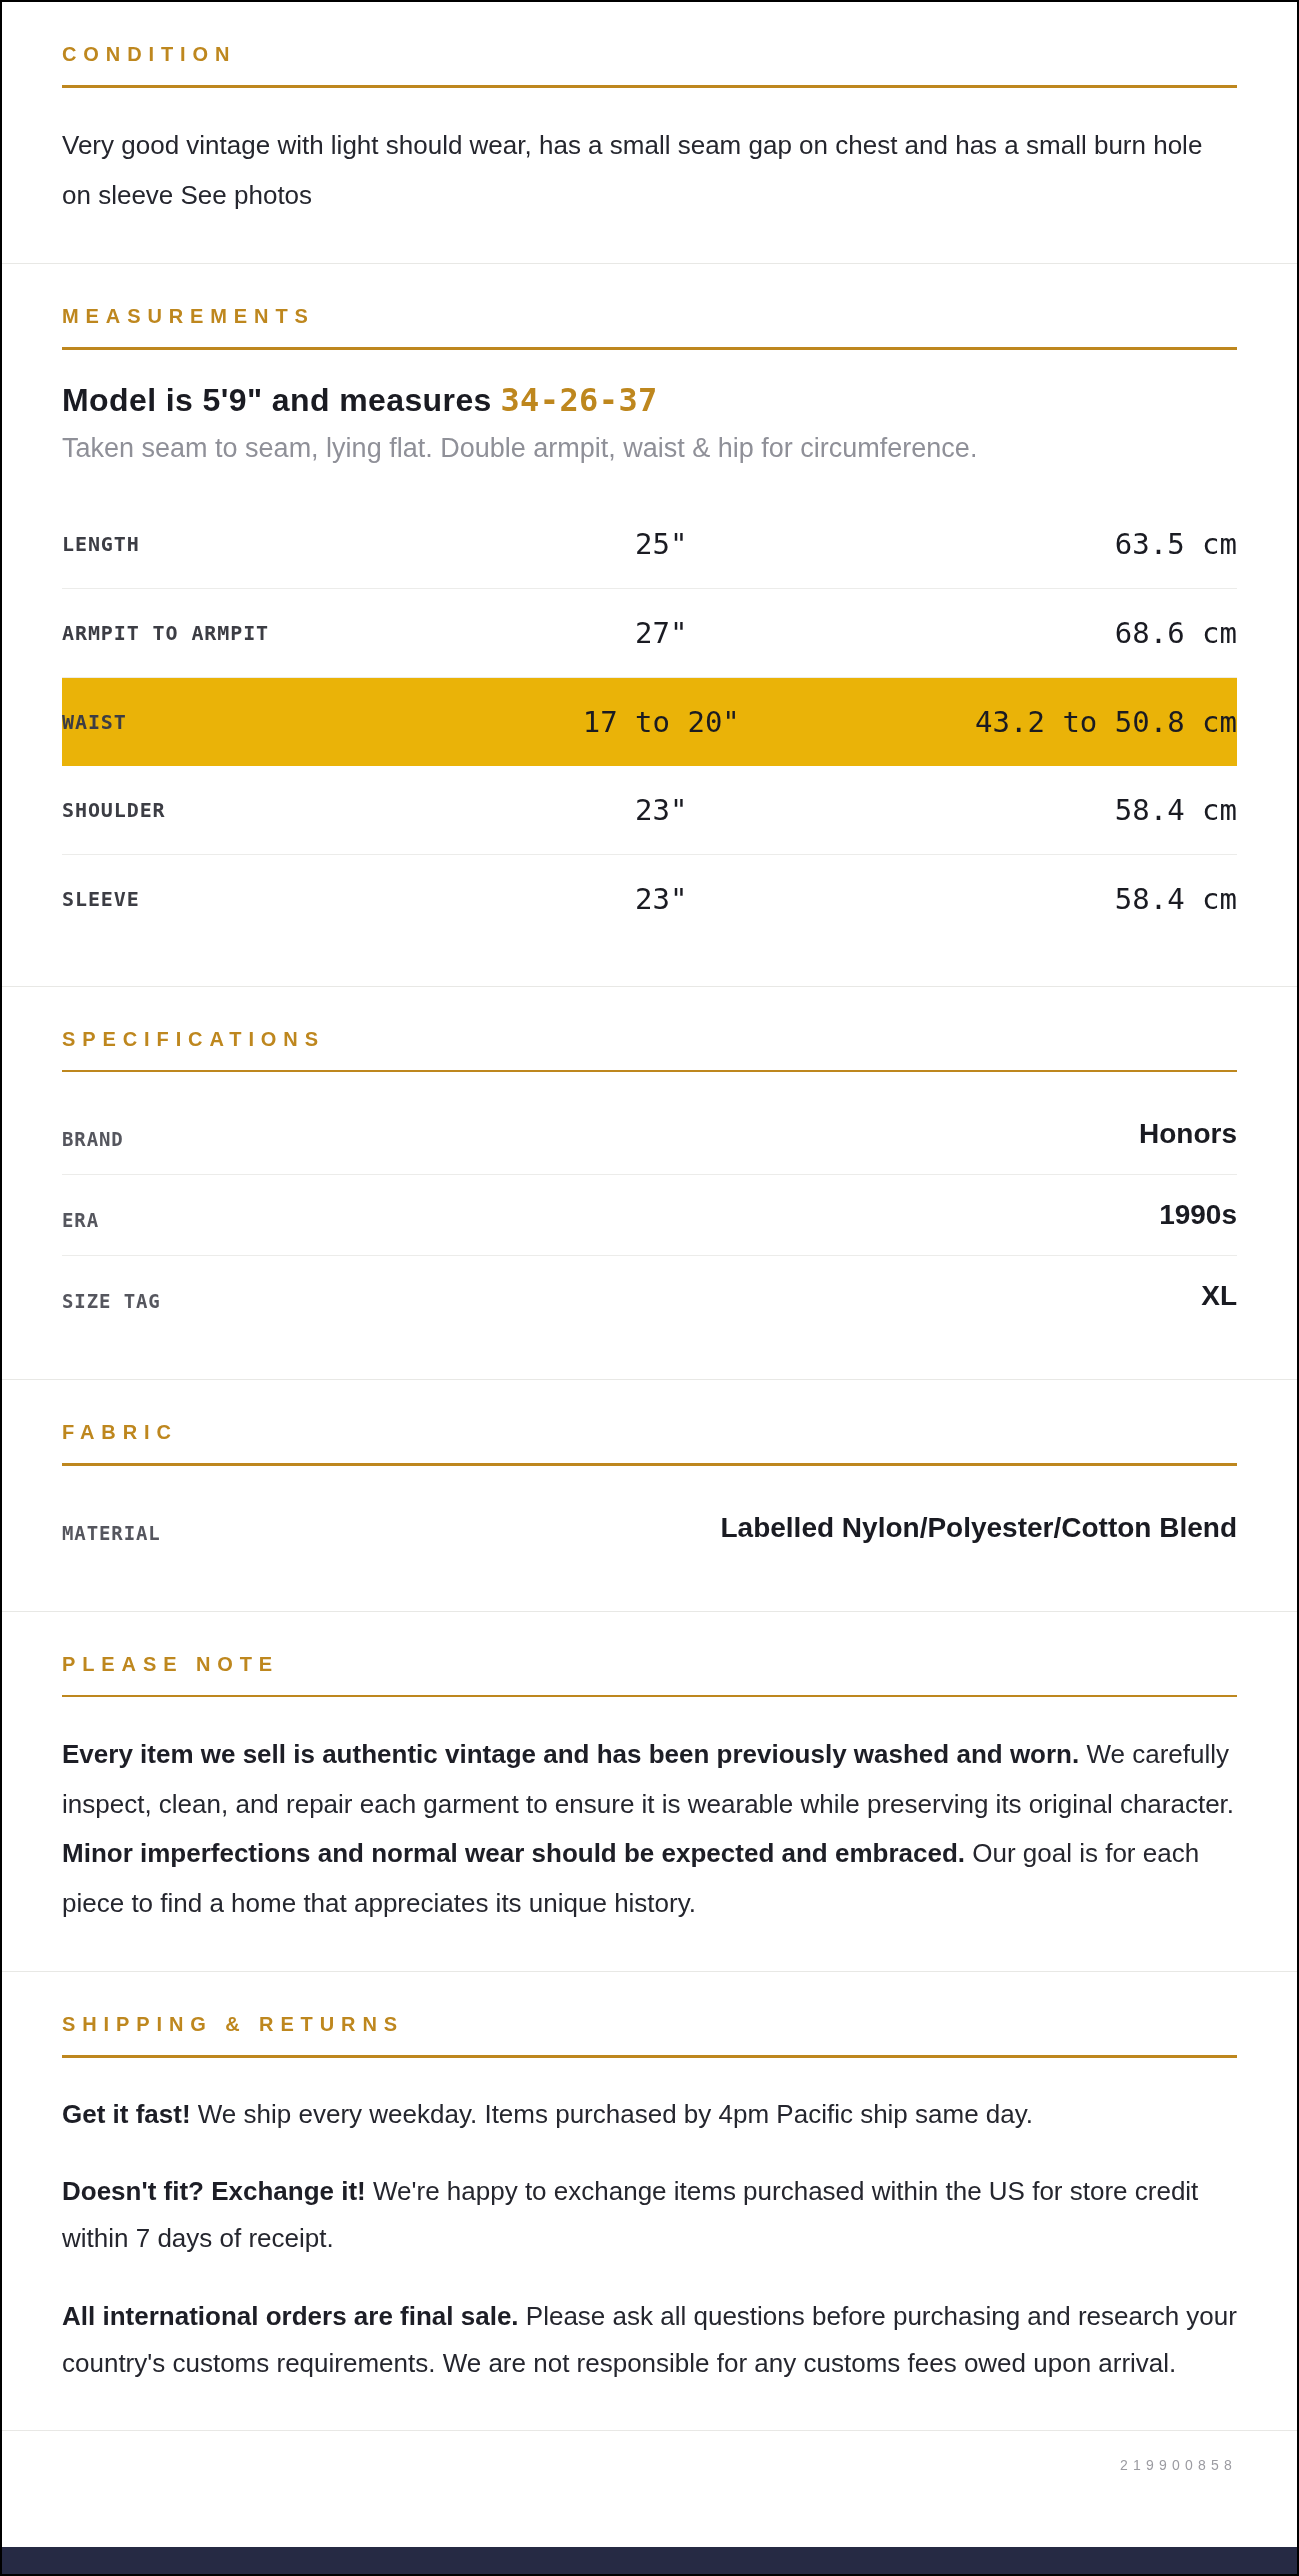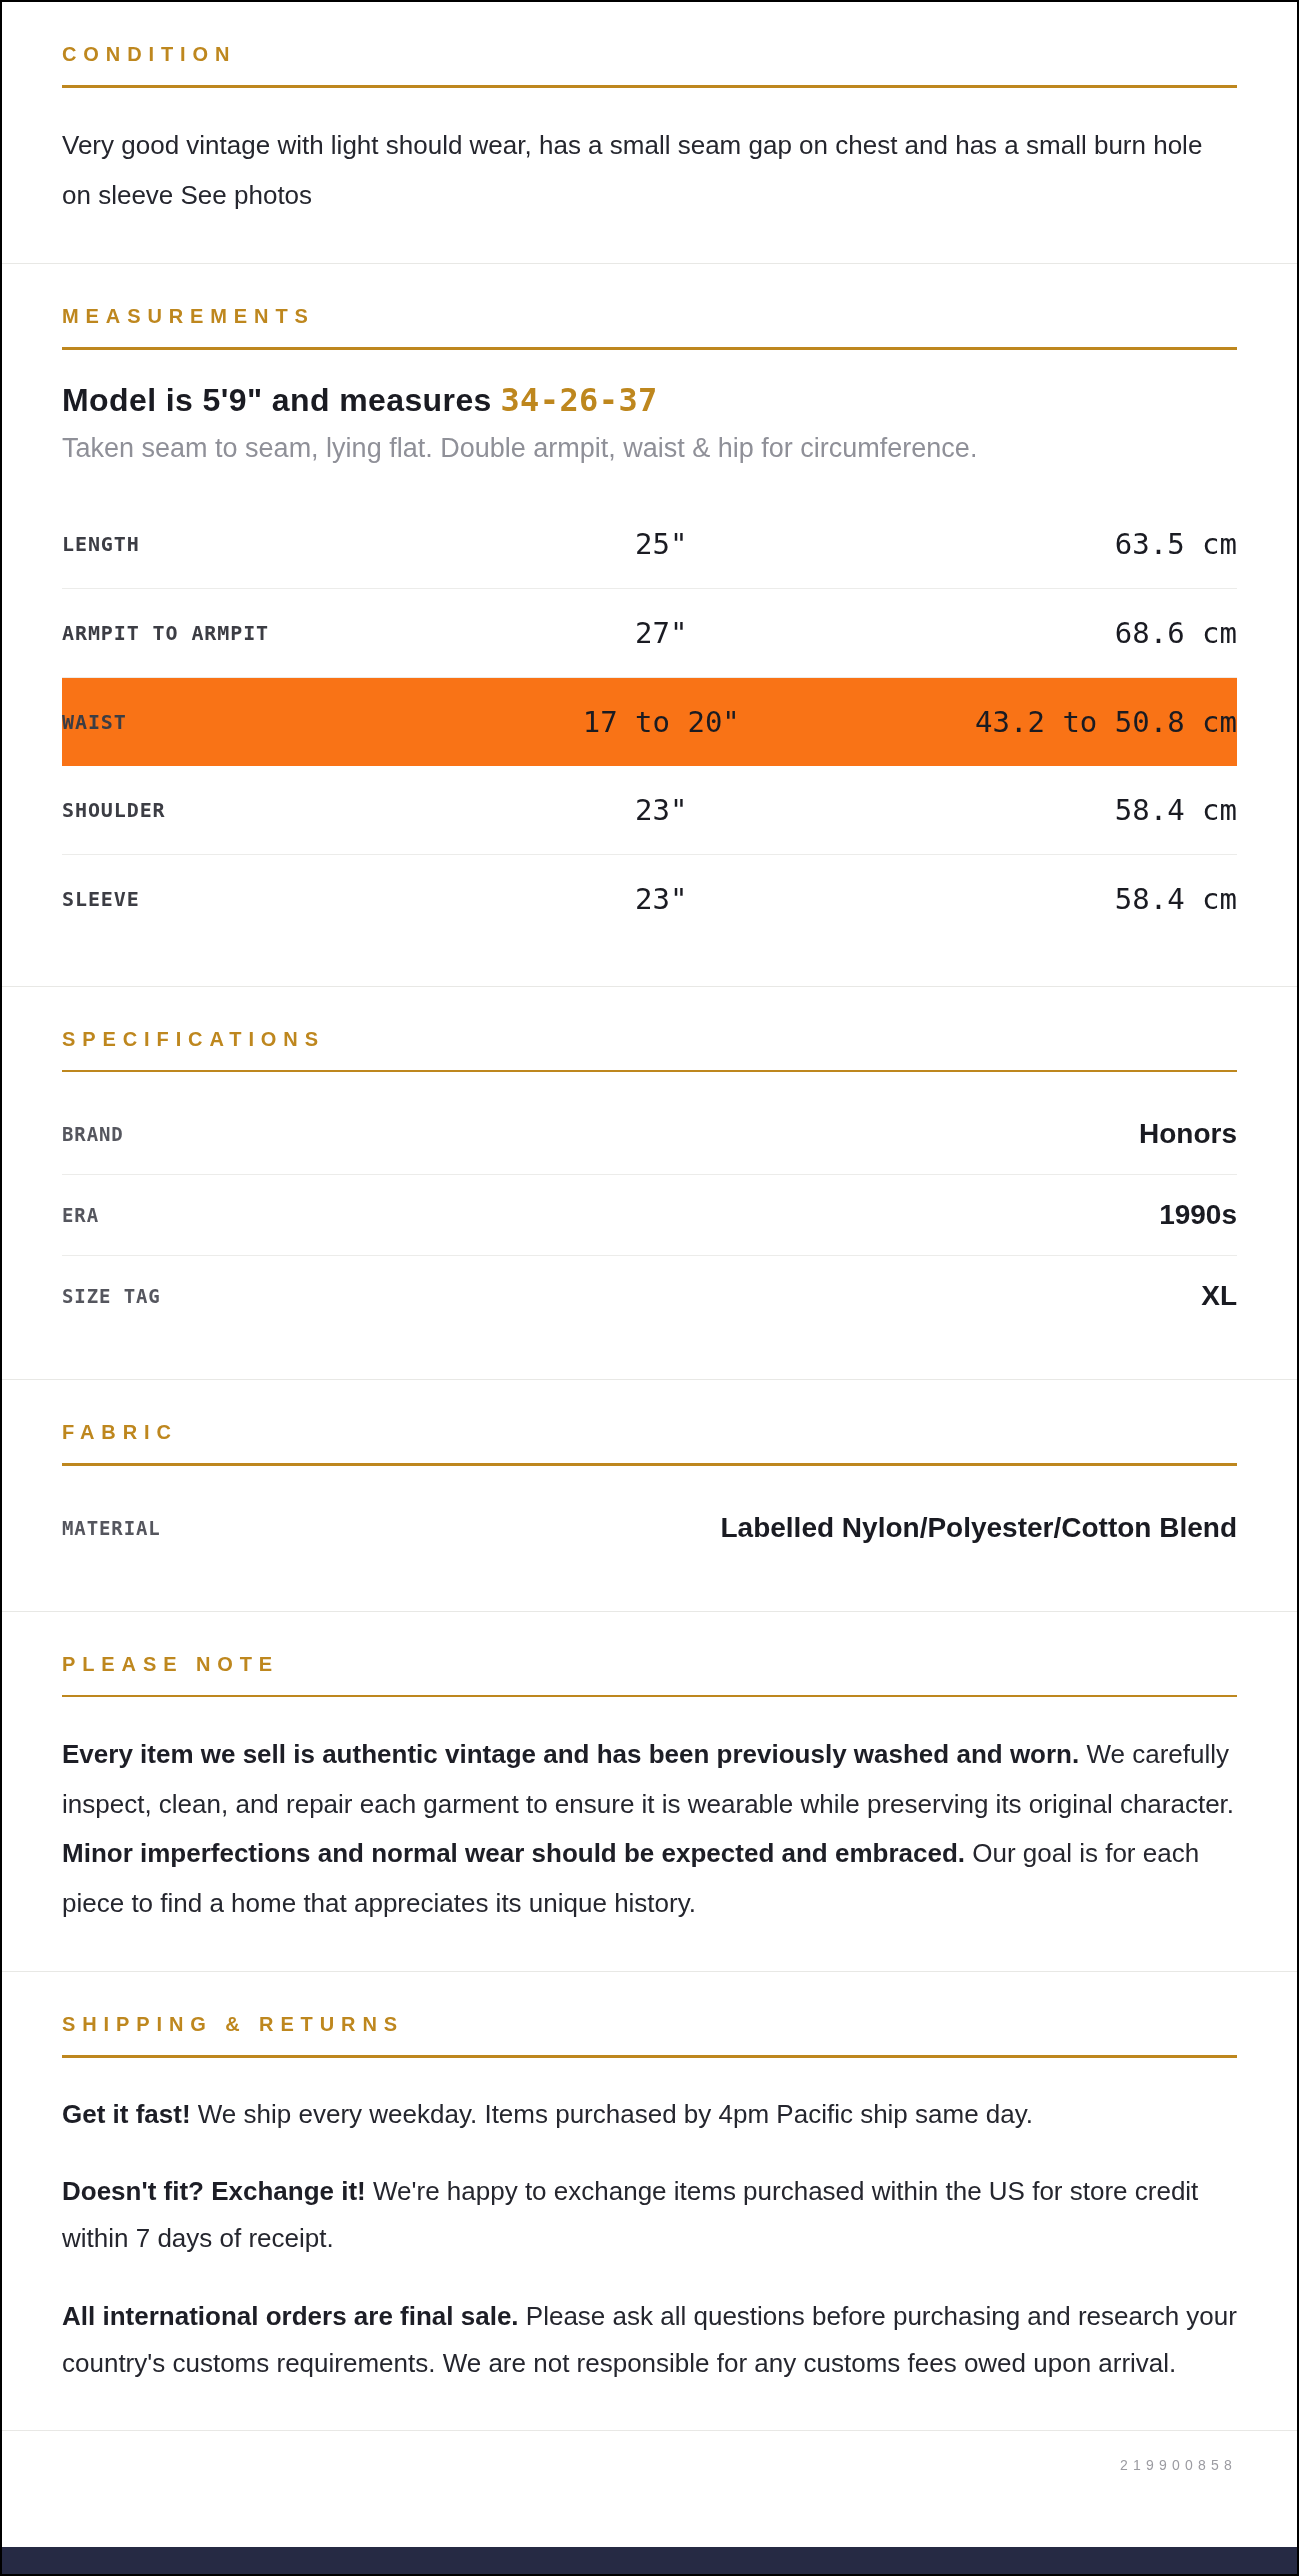--- a/index.html
+++ b/index.html
@@ -27,30 +27,30 @@
 
   
   .model-line { margin-top:31px; font-size:32px; font-weight:800; color:#1a1b22; letter-spacing:0.4px; }
   .model-stats { color:#be871e; margin-left:8.6px; font-family:"DejaVu Sans Mono", monospace; font-weight:700; }
   .sub-note { margin-top:13.7px; font-size:27px; color:#8f9098; }
 
   .mtable { margin-top:36px; font-family:"DejaVu Sans Mono", monospace; }
   .mrow { display:flex; align-items:center; padding:27px 0; }
   .mrow.data { border-bottom:1.7px solid #ececea; }
   .mrow.data.last { border-bottom:none; }
-  .mrow.highlight { background:#f97316; border-bottom:none; }
+  .mrow.highlight { background:#eab308; border-bottom:none; }
   .mhead { padding:0 0 17px 0; }
   .mc-label { flex:0 0 36%; font-size:20px; font-weight:700; color:#3c3d44; letter-spacing:0.9px; }
   .mc-in  { flex:0 0 30%; text-align:center; font-size:29px; color:#1a1b22; }
   .mc-cm  { flex:0 0 34%; text-align:right;  font-size:29px; color:#1a1b22; }
   .colhead { font-size:17px; font-weight:700; color:#be871e; letter-spacing:2.6px; }
 
   
   .spec-rows { margin-top:22px; }
-  .spec-row { display:flex; align-items:center; justify-content:space-between; padding:24px 0; border-bottom:1.7px solid #ececea; }
+  .spec-row { display:flex; align-items:flex-end; justify-content:space-between; padding:24px 0; border-bottom:1.7px solid #ececea; }
   .spec-row.last { border-bottom:none; }
   .spec-label { font-family:"DejaVu Sans Mono", monospace; font-size:19px; font-weight:700; color:#55565e; letter-spacing:0.9px; }
   .spec-value { font-size:28px; font-weight:700; color:#1a1b22; text-align:right; }
 
   
   .note-text { margin-top:33px; font-size:26px; line-height:1.9; color:#25262e; }
   .note-text b, .ship-p b { font-weight:700; color:#1d1e26;margin-top:20px; }
   .ship-p { margin-top:31px; font-size:26px; line-height:1.8; color:#25262e; }
   .ship-p.first { margin-top:33px; }
 

